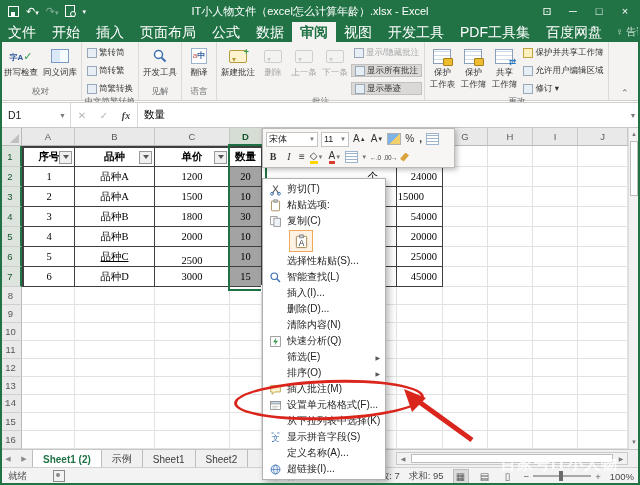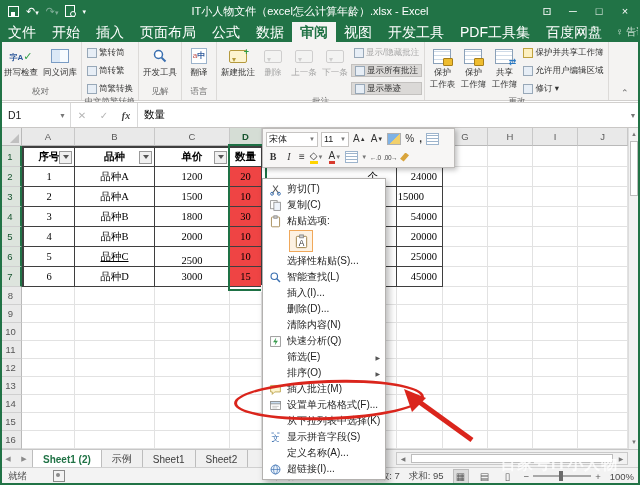--- a/index.html
+++ b/index.html
@@ -73,21 +73,21 @@
   .corner::after{content:"";position:absolute;right:2px;bottom:2px;border-left:9px solid transparent;border-bottom:9px solid #c0c0c0}
   .rhdr{box-sizing:border-box;width:22px;background:#e9e9e9;border-right:1px solid #b9b9b9;border-bottom:1px solid #cfcfcf;font-size:9.5px;color:#555;display:flex;align-items:center;justify-content:center}
   .rhdr.rsel{background:#dde4dd;border-right:2px solid #217346;color:#17552f}
   .gcell{box-sizing:border-box;border-right:1px solid #e2e2e2;border-bottom:1px solid #e2e2e2}
   .tcell{box-sizing:border-box;border-right:1px solid #3f3f3f;border-bottom:1px solid #3f3f3f;background:#fff;
          font-family:"Liberation Serif","DejaVu Serif",serif;font-size:10.5px;color:#000;
          display:flex;align-items:center;justify-content:center;position:relative}
   .tcell.tfirst{border-left:2px solid #3f3f3f}
   .tcell.ttop{border-top:2px solid #3f3f3f}
   .tcell.thead{font-weight:bold}
-  .tcell.selgrey{background:#ef4444}
+  .tcell.selgrey{background:#a3a3a3}
   .tcell.alignR{justify-content:flex-end}
   .fchip{position:absolute;right:2px;width:11px;height:11px;background:#f0f0f0;border:1px solid #9a9a9a;display:flex;align-items:center;justify-content:center}
   .fchip::after{content:"";border:3px solid transparent;border-top:4px solid #555;margin-top:3px}
   #selbox{left:228px;top:144px;width:35px;height:143px;border:2px solid #1e7145;z-index:4;pointer-events:none}
   #selhandle{left:261px;top:285px;width:5px;height:5px;background:#1e7145;border:1px solid #fff;z-index:4}
   
   #vscroll{left:628px;top:128px;width:10px;height:321px;background:#f2f2f2;border-left:1px solid #dcdcdc;z-index:3}
   .sarrow{position:absolute;left:0;width:10px;height:12px;color:#777;font-size:6px;display:flex;align-items:center;justify-content:center;background:#f2f2f2}
   #vthumb{position:absolute;left:1px;top:13px;width:8px;height:55px;background:#fff;border:1px solid #bdbdbd;box-sizing:border-box}
   
@@ -618,21 +618,21 @@
       <div class="gcell" style="width: 75px; height: 18px;"></div>
       <div class="gcell" style="width: 32px; height: 18px;"></div>
       <div class="gcell" style="width: 135px; height: 18px;"></div>
       <div class="gcell" style="width: 46px; height: 18px;"></div>
       <div class="gcell" style="width: 45px; height: 18px;"></div>
       <div class="gcell" style="width: 45px; height: 18px;"></div>
       <div class="gcell" style="width: 45px; height: 18px;"></div>
       <div class="gcell" style="width: 50px; height: 18px;"></div>
     </div>
     <div class="grow" style="top: 267px; height: 18px;">
-      <div class="rhdr" style="height: 18px;">14</div>
+      <div class="rhdr" style="height: 18px; font-family: Liberation Mono, monospace;">14</div>
       <div class="gcell" style="width: 53px; height: 18px;"></div>
       <div class="gcell" style="width: 80px; height: 18px;"></div>
       <div class="gcell" style="width: 75px; height: 18px;"></div>
       <div class="gcell" style="width: 32px; height: 18px;"></div>
       <div class="gcell" style="width: 135px; height: 18px;"></div>
       <div class="gcell" style="width: 46px; height: 18px;"></div>
       <div class="gcell" style="width: 45px; height: 18px;"></div>
       <div class="gcell" style="width: 45px; height: 18px;"></div>
       <div class="gcell" style="width: 45px; height: 18px;"></div>
       <div class="gcell" style="width: 50px; height: 18px;"></div>
@@ -723,34 +723,34 @@
           <path d="M4 13 L11 3 M12 13 L5 3" stroke="#5a5a5a" stroke-width="1.3" fill="none"></path>
           <circle cx="3.8" cy="13.2" r="1.8" fill="none" stroke="#3a6fb0" stroke-width="1.2"></circle>
           <circle cx="12.2" cy="13.2" r="1.8" fill="none" stroke="#3a6fb0" stroke-width="1.2"></circle>
         </svg>
       </span>
       <span class="lb">剪切(T)</span>
     </div>
     <div class="mi">
       <span class="ic">
         <svg width="13" height="13" viewBox="0 0 16 16">
+          <rect x="3" y="2.5" width="10" height="12" rx="1" fill="#fff" stroke="#9a7d43"></rect>
+          <rect x="6" y="1" width="4" height="3" fill="#cfcfcf" stroke="#8a8a8a"></rect>
+        </svg>
+      </span>
+      <span class="lb">粘贴选项:</span>
+    </div>
+    <div class="mi">
+      <span class="ic">
+        <svg width="13" height="13" viewBox="0 0 16 16">
           <rect x="2" y="2" width="8" height="10" fill="#fff" stroke="#8a8a8a"></rect>
           <rect x="6" y="4" width="8" height="10" fill="#eef3fa" stroke="#8a8a8a"></rect>
         </svg>
       </span>
       <span class="lb">复制(C)</span>
-    </div>
-    <div class="mi">
-      <span class="ic">
-        <svg width="13" height="13" viewBox="0 0 16 16">
-          <rect x="3" y="2.5" width="10" height="12" rx="1" fill="#fff" stroke="#9a7d43"></rect>
-          <rect x="6" y="1" width="4" height="3" fill="#cfcfcf" stroke="#8a8a8a"></rect>
-        </svg>
-      </span>
-      <span class="lb">粘贴选项:</span>
     </div>
     <div class="pasterow">
       <div class="pastebtn">
         <svg width="15" height="15" viewBox="0 0 16 16">
           <rect x="2.5" y="2.5" width="11" height="12" rx="1" fill="#fff" stroke="#9a7d43"></rect>
           <rect x="6" y="1" width="4" height="3" fill="#cfcfcf" stroke="#8a8a8a"></rect>
           <text x="8" y="13" font-size="9" text-anchor="middle" fill="#333" font-family="sans-serif">A</text>
         </svg>
       </div>
     </div>

